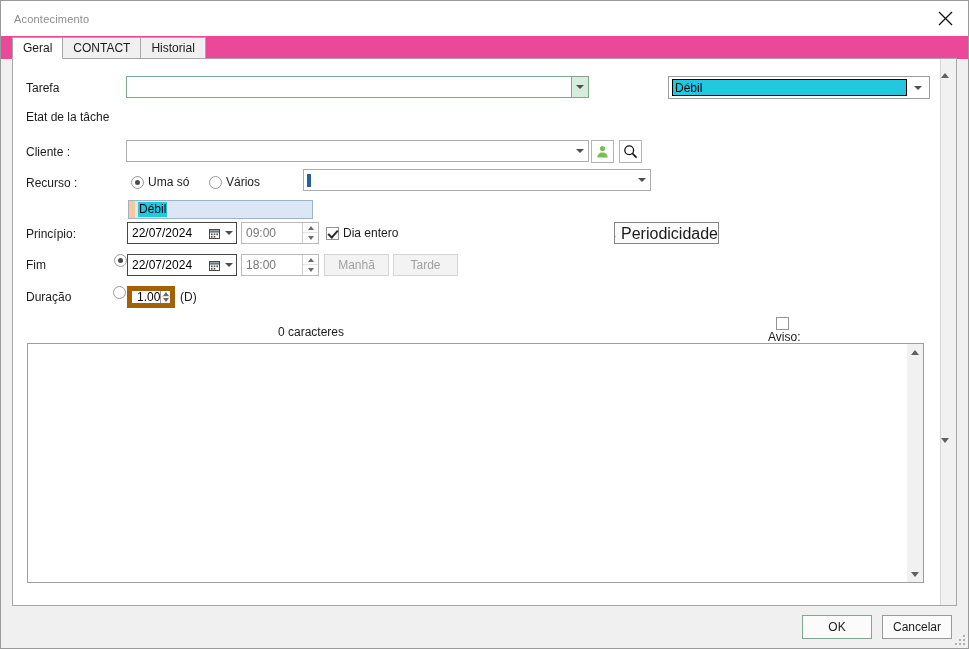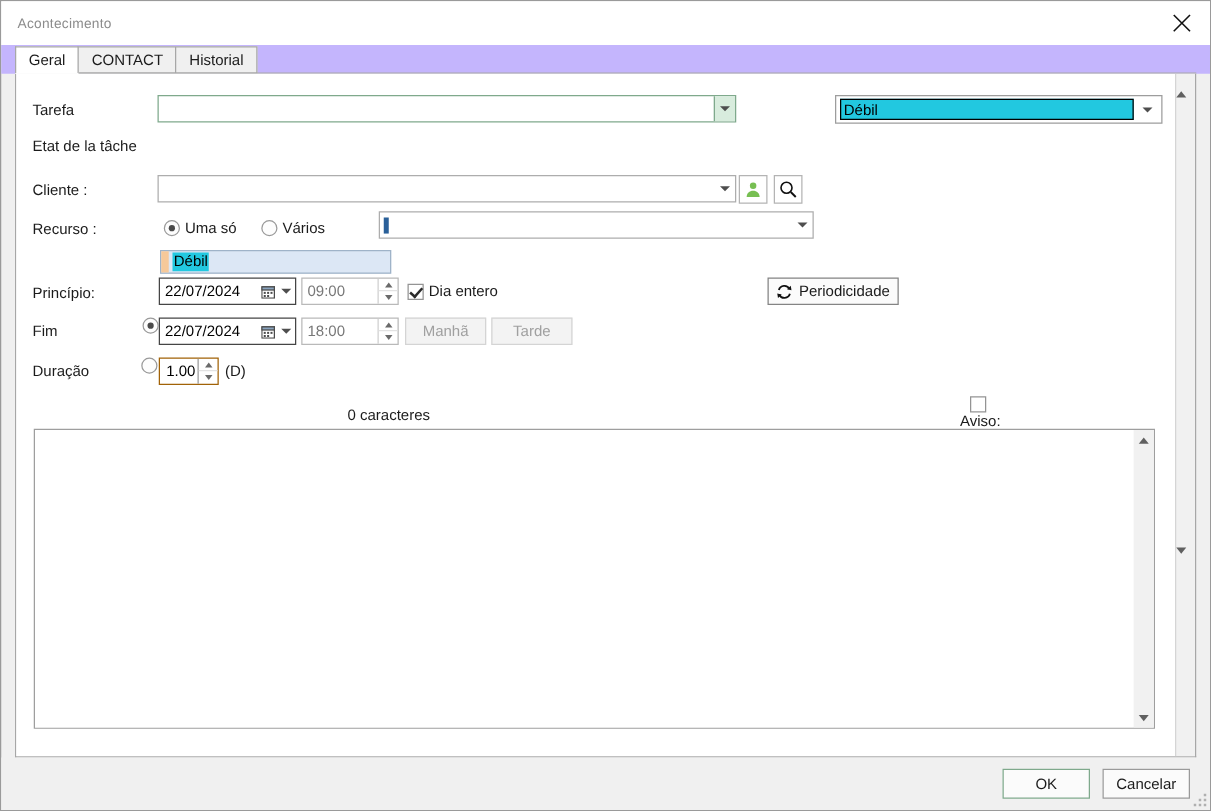--- a/index.html
+++ b/index.html
@@ -42,21 +42,21 @@
     width: 46px; height: 34px;
     display: flex; align-items: center; justify-content: center;
     cursor: default;
   }
   .close-btn svg { display: block; }
 
   
   .tabstrip {
     height: 23px;
     flex: 0 0 23px;
-    background: #c4b5fd;
+    background: #ec4899;
     display: flex; align-items: flex-end;
     padding-left: 11px;
     position: relative;
   }
   .tabstrip::after {
     content: ""; position: absolute;
     left: 11px; right: 11px; bottom: 0; height: 1px;
     background: #a7a7a7;
   }
   .tab {
@@ -244,21 +244,21 @@
     display: flex; align-items: center; justify-content: center;
     cursor: default;
   }
   .spin .up { border-bottom: 1px solid #e2e2e2; }
   .tri-up { width:0;height:0;border-left:3px solid transparent;border-right:3px solid transparent;border-bottom:4px solid #6a6a6a; }
   .tri-dn { width:0;height:0;border-left:3px solid transparent;border-right:3px solid transparent;border-top:4px solid #6a6a6a; }
 
   
   #dur-field {
     position: absolute;
-    border: 1px solid #a16207;
+    border: 5px solid #a16207;
     background: #fff;
     display: flex; align-items: center;
     height: 22px;
   }
   #dur-field .txt { flex:1 1 auto; padding-left:5px; font-size:12px; color:#000; }
   #dur-field .spin { border-left: 1px solid #9a9a9a; }
 
   
   .btn-dis {
     position: absolute;
@@ -269,24 +269,24 @@
     display: flex; align-items: center; justify-content: center;
     height: 22px;
     cursor: default;
   }
 
   
   #period-btn {
     position: absolute;
     border: 1px solid #848484;
     background: #fbfbfb;
-    display: flex; align-items: center; justify-content: center;
+    display: flex; align-items: flex-end; justify-content: center;
     gap: 5px;
     height: 22px;
-    font-size: 12px; color: #1b1b1b;
+    font-size: 16px; color: #1b1b1b;
     cursor: default;
   }
 
   
   #char-count {
     position: absolute;
     font-size: 12px; color: #1b1b1b;
   }
 
   

